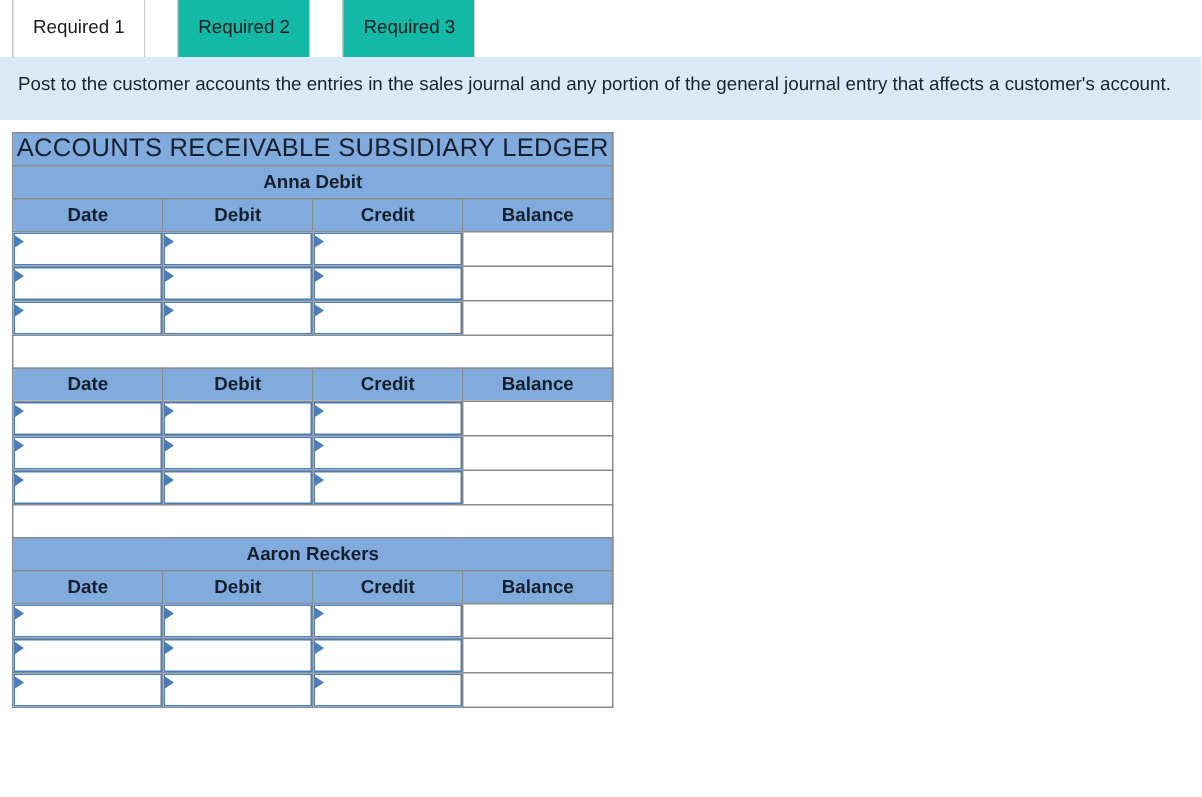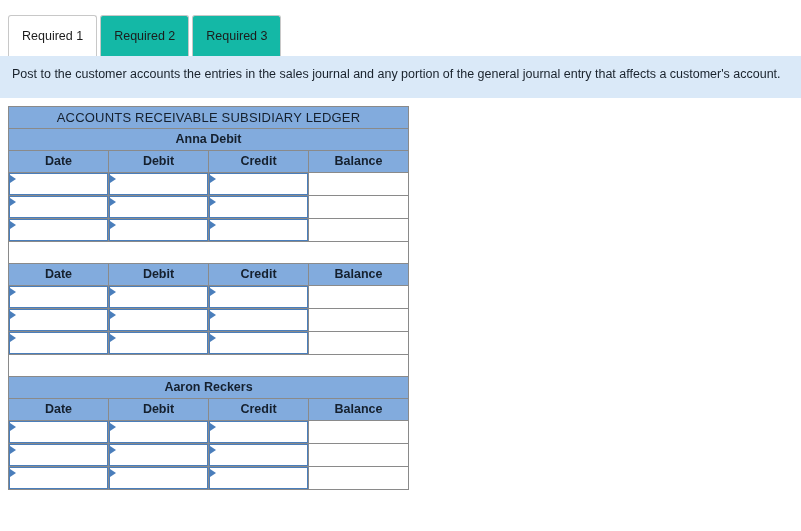--- a/index.html
+++ b/index.html
@@ -12,26 +12,26 @@
     background: #ffffff;
     font-family: "Liberation Sans", sans-serif;
     font-size: 12px;
     color: #1a1a1a;
     overflow: hidden;
   }
 
   
   .tabstrip {
     position: relative;
-    height: 56px;
+    height: 38px;
     padding-left: 8px;
     box-sizing: border-box;
     display: flex;
     align-items: flex-end;
-    gap: 3px;
+    gap: 21px;
     border-radius: 19px;
   }
   .tab {
     height: 41px;
     min-width: 89px;
     box-sizing: border-box;
     padding: 0 13px;
     display: flex;
     align-items: center;
     justify-content: center;
@@ -85,21 +85,21 @@
   td.hd {
     background: #82abdd;
     text-align: center;
     font-weight: bold;
     font-size: 12.5px;
     color: #15202e;
     height: 22px;
   }
   td.title {
     font-weight: normal;
-    font-size: 13px;
+    font-size: 17px;
     letter-spacing: .2px;
   }
   td.name {
     font-size: 12.5px;
   }
   td.colhead {
     font-size: 12.5px;
   }
   td.spacer {
     background: #ffffff;

